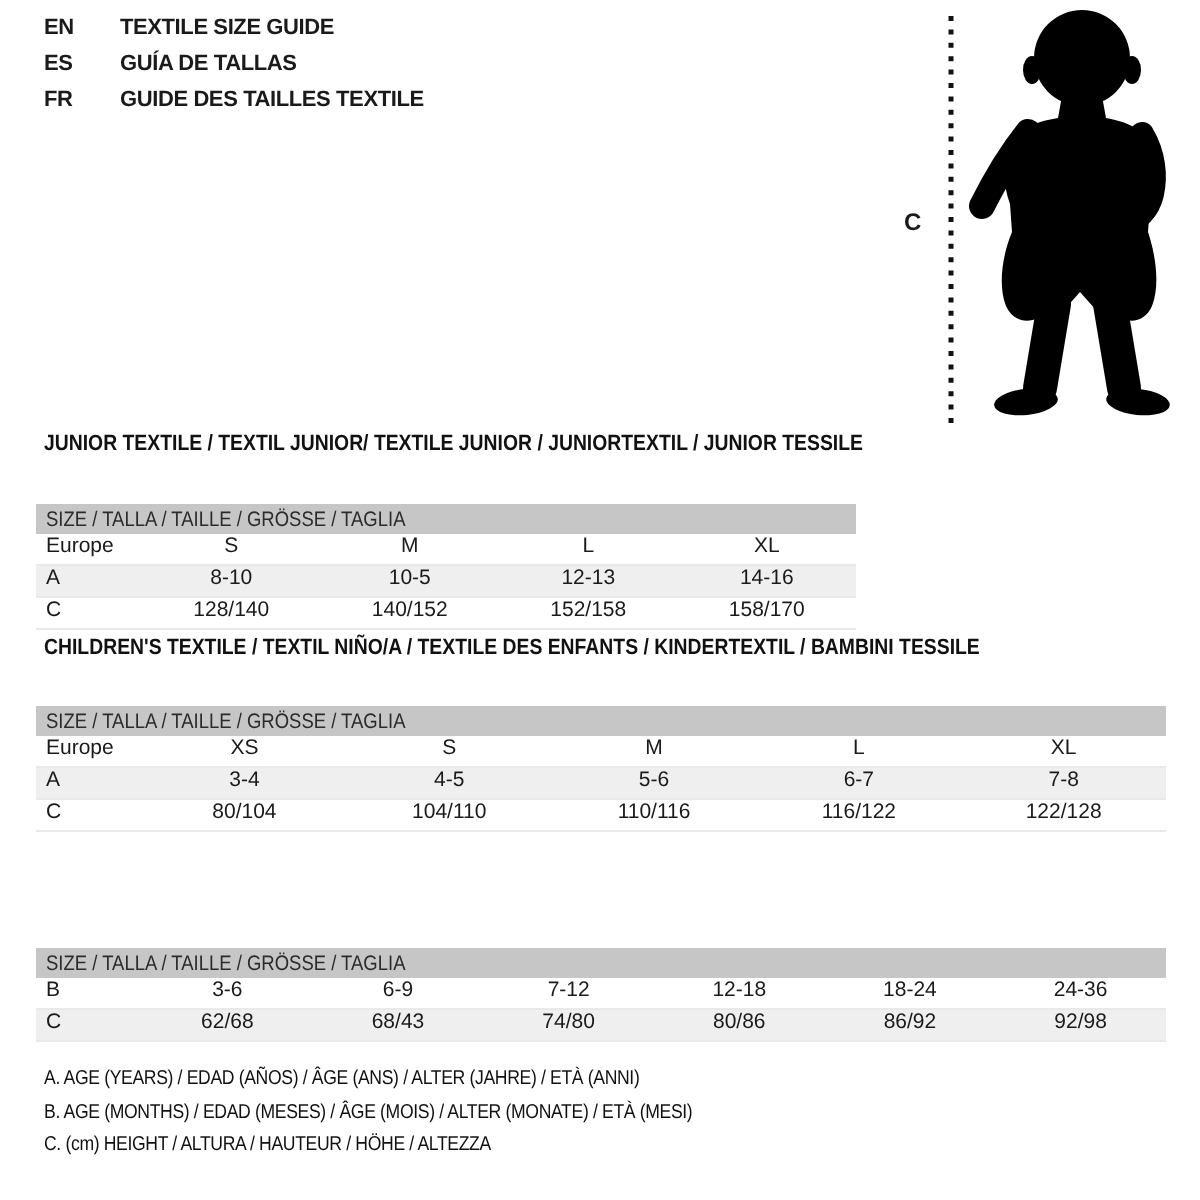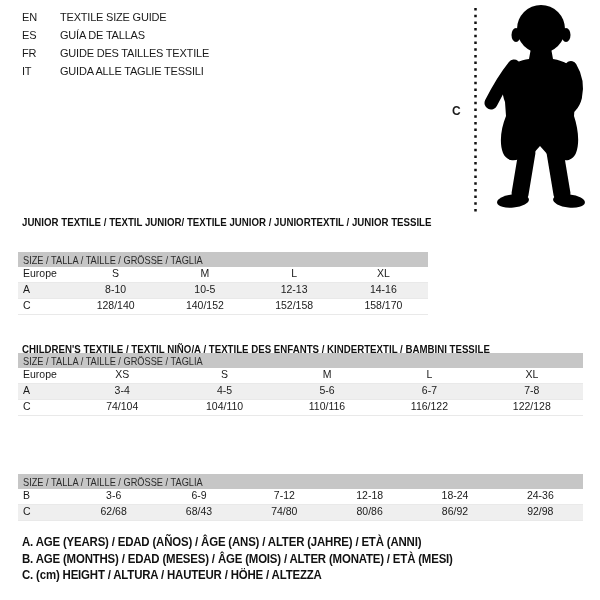--- a/index.html
+++ b/index.html
@@ -4,21 +4,21 @@
 <style>
   html,body{margin:0;padding:0;background:#fff;}
   .page{
     position:relative;width:600px;height:600px;background:#fff;overflow:hidden;
     font-family:"Liberation Sans",sans-serif;color:var(--text,#1a1a1a);
   }
   .condensed{display:inline-block;transform:scaleX(0.88);transform-origin:0 50%;white-space:nowrap;}
 
   
   .lang-list{position:absolute;left:22px;top:8px;}
-  .lang-row{display:flex;height:18px;align-items:center;font-weight:normal;font-size:11px;letter-spacing:-0.2px;}
+  .lang-row{display:flex;height:18px;font-weight:bold;font-size:11px;letter-spacing:-0.2px;}
   .lang-code{width:38px;flex:none;}
 
   
   .measure-line{position:absolute;left:473px;top:6px;}
   .figure-label{position:absolute;left:452px;top:104px;font-weight:bold;font-size:12px;}
   .baby-svg{position:absolute;left:484px;top:4px;}
 
   
   .sec-title{position:absolute;left:22px;font-weight:bold;font-size:11px;line-height:15px;color:#111;}
 
@@ -27,43 +27,39 @@
   .t-header{height:15px;background:var(--header_bar,#c6c6c6);display:flex;align-items:center;
             padding-left:5px;font-size:10.5px;color:#2b2b2b;}
   .t-row{display:flex;height:16px;align-items:flex-start;font-size:10.5px;
          box-sizing:border-box;border-bottom:1px solid #e9e9e9;}
   .t-row.stripe{background:var(--stripe,#efefef);}
   .t-label{width:48px;flex:none;padding-left:5px;}
   .t-cell{flex:1;text-align:center;}
 
   
   .notes{position:absolute;left:22px;top:534px;}
-  .note-line{height:16.5px;font-weight:bold;font-size:13px;letter-spacing:-0.2px;color:#111;}
+  .note-line{height:16.5px;font-weight:normal;font-size:10px;letter-spacing:-0.2px;color:#111;}
 </style>
 </head>
 <body>
 
 <div class="page">
 
   <div class="lang-list">
     <div class="lang-row">
       <span class="lang-code">EN</span>
       <span class="lang-title">TEXTILE SIZE GUIDE</span>
     </div>
     <div class="lang-row">
       <span class="lang-code">ES</span>
       <span class="lang-title">GUÍA DE TALLAS</span>
     </div>
     <div class="lang-row">
       <span class="lang-code">FR</span>
       <span class="lang-title">GUIDE DES TAILLES TEXTILE</span>
-    </div>
-    <div class="lang-row">
-      <span class="lang-code">IT</span>
-      <span class="lang-title">GUIDA ALLE TAGLIE TESSILI</span>
     </div>
   </div>
 
   <svg class="measure-line" width="6" height="208" viewBox="0 0 6 208">
     <line x1="2.5" y1="2" x2="2.5" y2="208" stroke="#111" stroke-width="2.5" stroke-dasharray="2.5 4.2"></line>
   </svg>
   <div class="figure-label">C</div>
   <svg class="baby-svg" width="112" height="206" viewBox="0 0 112 206">
     <g fill="#000">
       <circle cx="57" cy="25" r="24"></circle>
@@ -107,21 +103,21 @@
     </div>
     <div class="t-row">
       <span class="t-label">C</span>
       <span class="t-cell">128/140</span>
       <span class="t-cell">140/152</span>
       <span class="t-cell">152/158</span>
       <span class="t-cell">158/170</span>
     </div>
   </div>
 
-  <div class="sec-title" style="top:317px;margin-top:25px;">
+  <div class="sec-title" style="top:317px;">
     <span class="condensed">CHILDREN'S TEXTILE / TEXTIL NIÑO/A / TEXTILE DES ENFANTS / KINDERTEXTIL / BAMBINI TESSILE</span>
   </div>
   <div class="size-table" style="top:341px;width:565px;">
     <div class="t-header">
       <span class="condensed">SIZE / TALLA / TAILLE / GRÖSSE / TAGLIA</span>
     </div>
     <div class="t-row">
       <span class="t-label">Europe</span>
       <span class="t-cell">XS</span>
       <span class="t-cell">S</span>
@@ -132,21 +128,21 @@
     <div class="t-row stripe">
       <span class="t-label">A</span>
       <span class="t-cell">3-4</span>
       <span class="t-cell">4-5</span>
       <span class="t-cell">5-6</span>
       <span class="t-cell">6-7</span>
       <span class="t-cell">7-8</span>
     </div>
     <div class="t-row">
       <span class="t-label">C</span>
-      <span class="t-cell">74/104</span>
+      <span class="t-cell">80/104</span>
       <span class="t-cell">104/110</span>
       <span class="t-cell">110/116</span>
       <span class="t-cell">116/122</span>
       <span class="t-cell">122/128</span>
     </div>
   </div>
 
   <div class="size-table" style="top:462px;width:565px;">
     <div class="t-header">
       <span class="condensed">SIZE / TALLA / TAILLE / GRÖSSE / TAGLIA</span>

